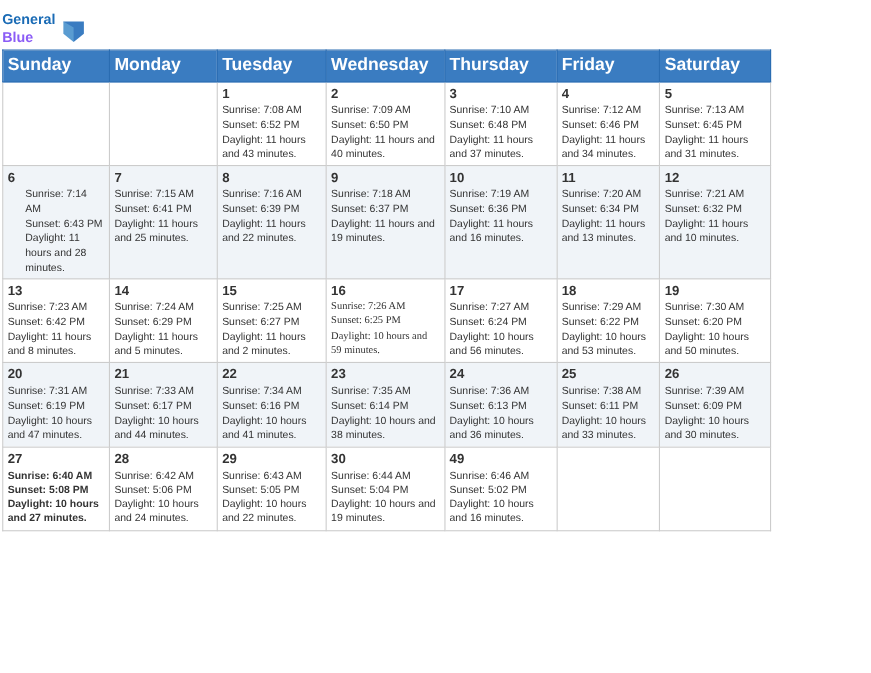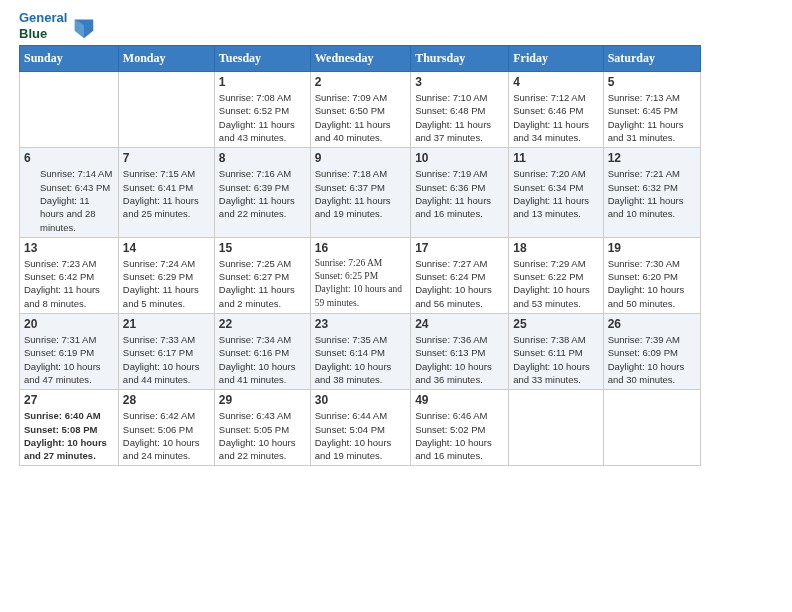--- a/index.html
+++ b/index.html
@@ -6,21 +6,21 @@
     body {
       font-family: Arial, sans-serif;
       background: #fff;
       width: 792px;
       height: 612px;
       overflow: hidden;
     }
     .page {
       width: 716px;
       min-height: 612px;
-      padding: 10px 15px 10px 19px;
+      padding: 10px 15px 10px 2px;
     }
     .header {
       display: flex;
       align-items: flex-start;
       justify-content: space-between;
       margin-bottom: 4px;
     }
     .logo {
       display: flex;
       align-items: center;
@@ -54,26 +54,25 @@
       margin-top: 1px;
     }
     .calendar {
       width: 100%;
       border-collapse: collapse;
       margin-top: 4px;
     }
     .calendar th {
       background-color: #3a7cc1;
       color: #fff;
-      font-size: 12px;
+      font-size: 16px;
       font-weight: bold;
       padding: 5px 4px;
       text-align: left;
       border: 1px solid #2a6cb1;
-      font-family: Liberation Serif, serif;
     }
     .calendar td {
       border: 1px solid #ccc;
       vertical-align: top;
       padding: 3px 4px;
       width: 113px;
       min-height: 70px;
       font-size: 9.5px;
       color: #333;
       background: #fff;
@@ -101,21 +100,21 @@
 </head>
 <body>
 
 <div class="page">
   <div class="header">
     <div class="logo">
       <div>
         <div style="display:flex;align-items:center;">
           <div class="logo-text">
             <span>General</span><br>
-            <span style="color:#14532d;">Blue</span>
+            <span style="color:#8b5cf6;">Blue</span>
           </div>
           <svg class="logo-icon" viewBox="0 0 30 30">
             <polygon points="6,8 26,8 26,20 16,28" fill="#3a7cc1"></polygon>
             <polygon points="6,8 16,14 16,28 6,20" fill="#5a9cd1"></polygon>
           </svg>
         </div>
       </div>
     </div>
     <div class="title-block">
       <div class="month-title"></div>

